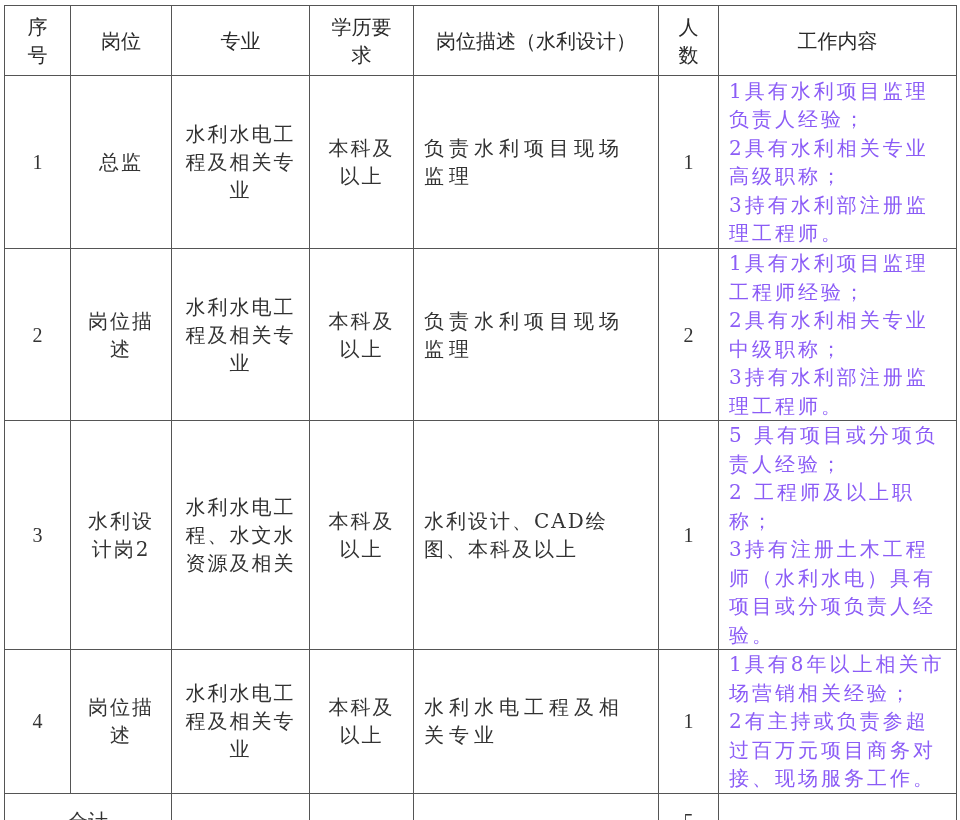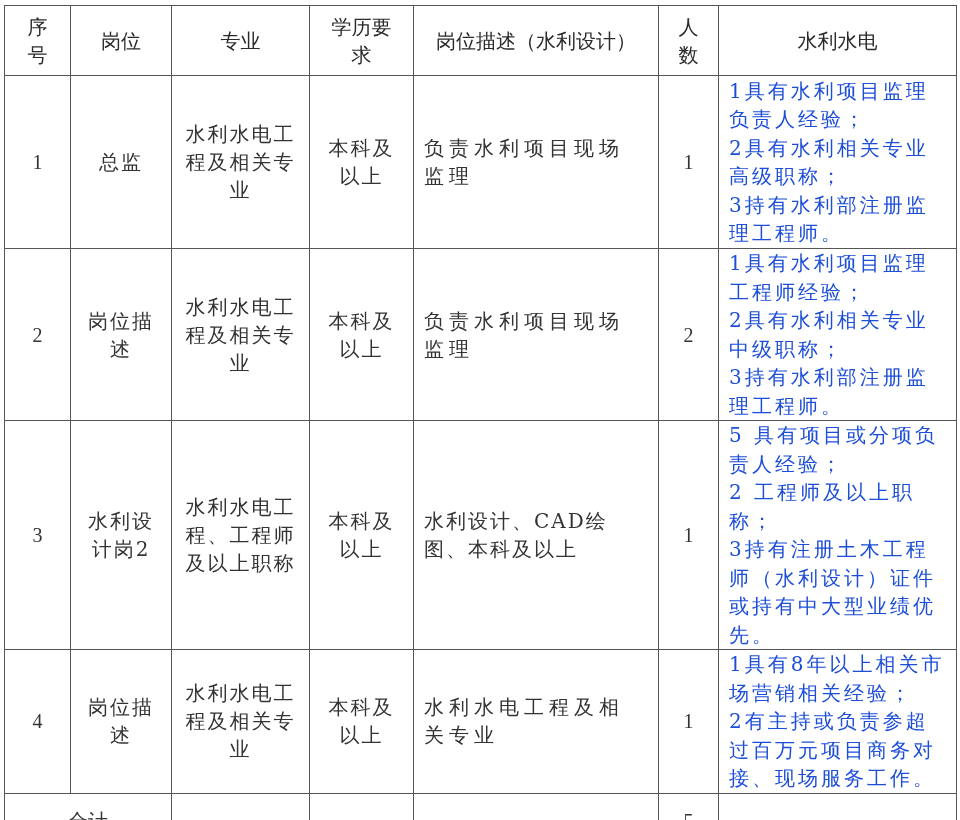--- a/index.html
+++ b/index.html
@@ -8,21 +8,21 @@
   table.recruit { position: absolute; left: 4px; top: 5px; border-collapse: collapse;
                   table-layout: fixed; width: 952px; }
   table.recruit td, table.recruit th { border: 1.5px solid #555555; padding: 0;
                   vertical-align: middle; font-weight: normal; font-size: 20px; line-height: 28px; }
   th { font-family: "DejaVu Sans", "Liberation Sans", sans-serif; color: #2a2a2a; text-align: center; }
   td.c { text-align: center; }
   td.l { text-align: left; }
   .inner { padding: 0 10px; letter-spacing: 2px; }
   .inner.narrow { padding: 0 12px; }
   .num { font-family: "Liberation Serif", serif; font-size: 21px; }
-  .req { padding: 0 8px 0 10px; letter-spacing: 3px; font-size: 20px; line-height: 28.5px; color: #1d4ed8; }
+  .req { padding: 0 8px 0 10px; letter-spacing: 3px; font-size: 20px; line-height: 28.5px; color: #8b5cf6; }
   .req div { white-space: normal; }
   .desc { padding: 0 10px; letter-spacing: 5px; }
   .hdr-wrap { display: inline-block; width: 2.2em; line-height: 28px; }
   .hdr-wrap.w3 { width: 3.3em; }
   .hdr-wrap.w1 { width: 1.2em; }
 </style>
 </head>
 <body>
 
 <table class="recruit">
@@ -36,21 +36,21 @@
     <col style="width:238px">
   </colgroup>
   <thead>
     <tr style="height:70px">
       <th><span class="hdr-wrap w1">序号</span></th>
       <th>岗位</th>
       <th>专业</th>
       <th><span class="hdr-wrap w3">学历要求</span></th>
       <th>岗位描述（水利设计）</th>
       <th><span class="hdr-wrap w1">人数</span></th>
-      <th>水利水电</th>
+      <th>工作内容</th>
     </tr>
   </thead>
   <tbody>
     <tr style="height:173px">
       <td class="c num">1</td>
       <td class="c">
           <div class="inner">总监</div>
         </td>
       <td class="c">
           <div class="inner">水利水电工程及相关专业</div>
@@ -92,34 +92,34 @@
           <div>3持有水利部注册监理工程师。</div>
         </div>
       </td>
     </tr>
     <tr style="height:196px">
       <td class="c num">3</td>
       <td class="c">
           <div class="inner">水利设计岗2</div>
         </td>
       <td class="c">
-          <div class="inner">水利水电工程、工程师及以上职称</div>
+          <div class="inner">水利水电工程、水文水资源及相关</div>
         </td>
       <td class="c">
           <div class="inner narrow">本科及以上</div>
         </td>
       <td class="l">
           <div class="desc" style="letter-spacing:2px">水利设计、CAD绘图、本科及以上</div>
         </td>
       <td class="c num">1</td>
       <td class="l">
         <div class="req">
           <div>5 具有项目或分项负责人经验；</div>
           <div>2 工程师及以上职称；</div>
-          <div>3持有注册土木工程师（水利设计）证件或持有中大型业绩优先。</div>
+          <div>3持有注册土木工程师（水利水电）具有项目或分项负责人经验。</div>
         </div>
       </td>
     </tr>
     <tr style="height:141px">
       <td class="c num">4</td>
       <td class="c">
           <div class="inner">岗位描述</div>
         </td>
       <td class="c">
           <div class="inner">水利水电工程及相关专业</div>

